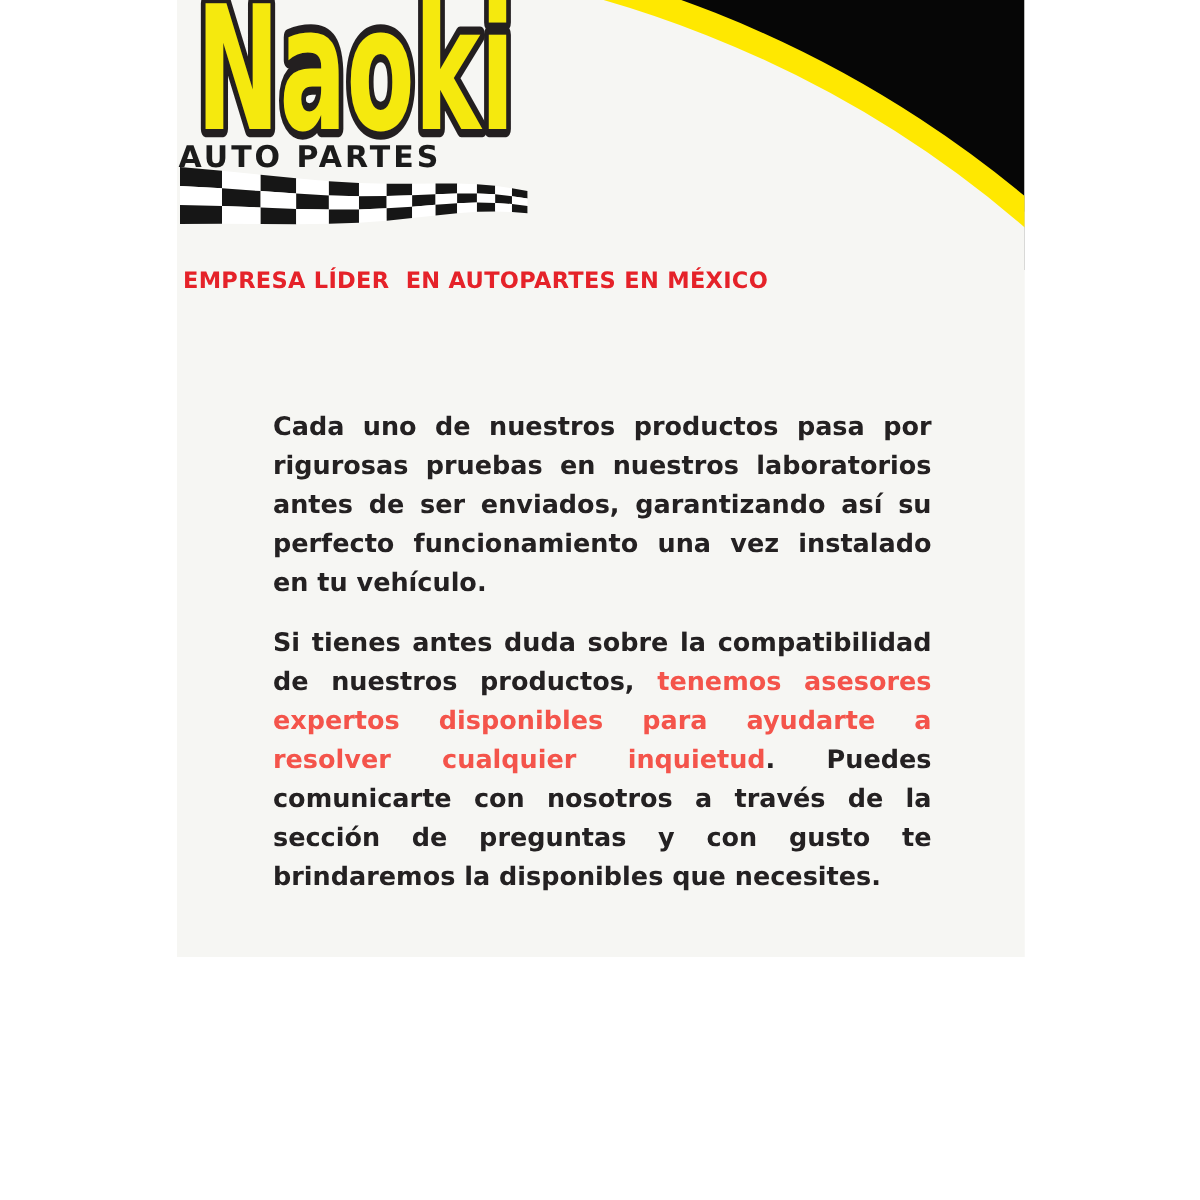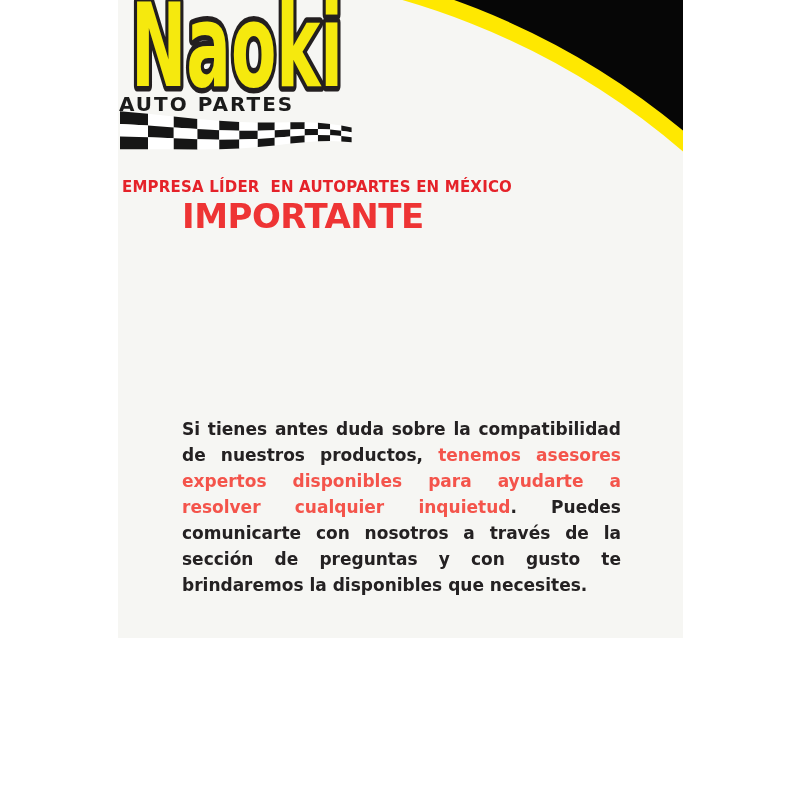--- a/index.html
+++ b/index.html
@@ -132,22 +132,22 @@
       <polygon points="212.1269177399905,13.875346020910737 223.31676432079126,15.47516215417715 223.31676432079126,20.777381922249184 212.1269177399905,19.576657599482814" fill="#ffffff"></polygon>
       <polygon points="212.1269177399905,19.576657599482814 223.31676432079126,20.777381922249184 223.31676432079126,26.079601690321212 212.1269177399905,25.27796917805489" fill="#161616"></polygon>
       <polygon points="212.1269177399905,25.27796917805489 223.31676432079126,26.079601690321212 223.31676432079126,31.381821458393247 212.1269177399905,30.979280756626967" fill="#ffffff"></polygon>
       <polygon points="223.31676432079126,15.47516215417715 233.61142317512798,17.39040914713489 233.61142317512798,22.321473531441878 223.31676432079126,20.777381922249184" fill="#161616"></polygon>
       <polygon points="223.31676432079126,20.777381922249184 233.61142317512798,22.321473531441878 233.61142317512798,27.252537915748867 223.31676432079126,26.079601690321212" fill="#ffffff"></polygon>
       <polygon points="223.31676432079126,26.079601690321212 233.61142317512798,27.252537915748867 233.61142317512798,32.18360230005586 223.31676432079126,31.381821458393247" fill="#161616"></polygon>
     </svg>
 
   <div class="tagline">EMPRESA LÍDER  EN AUTOPARTES EN MÉXICO</div>
 
-  <div class="heading">IMPORTANTE</div>
 
+  <p class="para p1">Cada uno de nuestros productos pasa por rigurosas pruebas en nuestros laboratorios antes de ser enviados, garantizando así su perfecto funcionamiento una vez instalado en tu vehículo.</p>
 
   <p class="para p2"><span>Si tienes antes duda sobre la compatibilidad de nuestros productos, </span><span class="red-inline">tenemos asesores expertos disponibles para ayudarte a resolver cualquier inquietud</span><span>. Puedes comunicarte con nosotros a través de la sección de preguntas y con gusto te brindaremos la disponibles que necesites.</span></p>
 
 
   <div class="shape tri-left-green"></div>
   <div class="shape band-dark"></div>
   <div class="shape tri-left-yellow"></div>
   <div class="shape mountain-black"></div>
   <div class="shape tri-right-yellow"></div>
   <div class="shape tri-right-green"></div>

